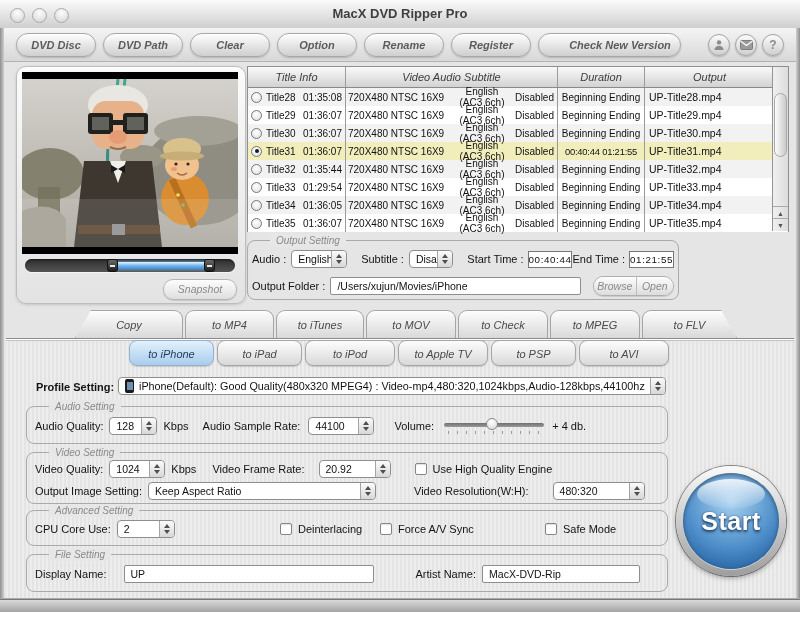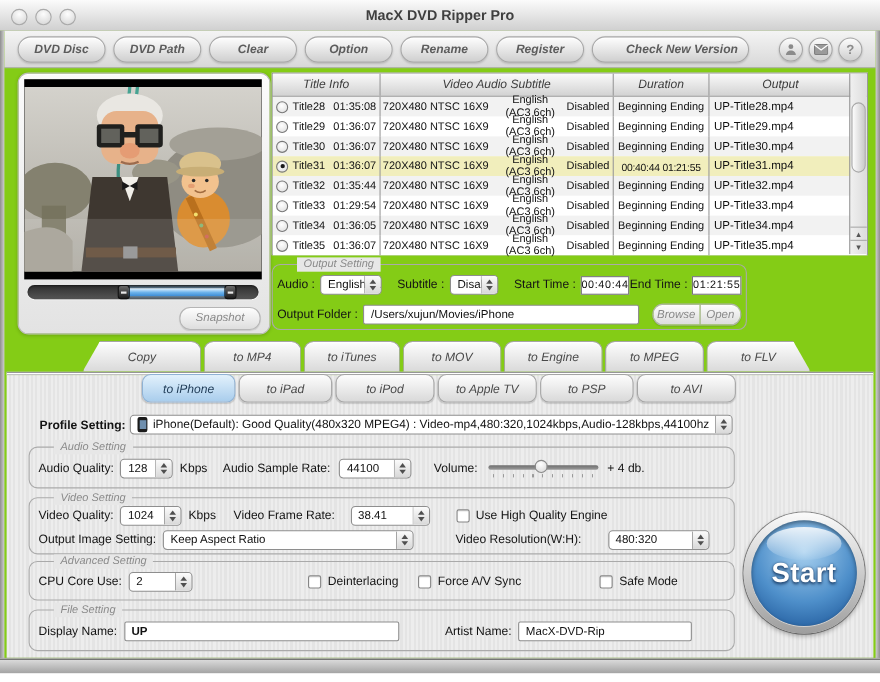--- a/index.html
+++ b/index.html
@@ -1,17 +1,17 @@
 <!DOCTYPE html>
 <html><head>
 <meta charset="utf-8">
 <style>
   html,body{margin:0;padding:0;background:#fff;width:800px;height:620px;overflow:hidden;
     font-family:"Liberation Sans",sans-serif;-webkit-font-smoothing:antialiased;}
-  #win{position:relative;width:800px;height:620px;background:#84cc16;}
+  #win{position:relative;width:800px;height:620px;background:#e5e5e5;}
   
   .titlebar{position:absolute;left:0;top:0;width:800px;height:28px;
     background:linear-gradient(#fbfbfb,#cfcfcf);border-bottom:1px solid #9a9a9a;}
   .lights{position:absolute;left:10px;top:8px;display:flex;gap:7px;}
   .light{width:13px;height:13px;border-radius:50%;border:1px solid #a9a9a9;
     background:radial-gradient(circle at 50% 30%,#fdfdfd,#d2d2d2);}
   .wtitle{position:absolute;left:0;right:0;top:0;height:28px;line-height:28px;text-align:center;
     font-size:13px;font-weight:bold;color:#3f3f3f;}
   .frame-l,.frame-r{position:absolute;top:28px;bottom:8px;width:4px;background:linear-gradient(90deg,#8f8f8f,#cfcfcf);}
   .frame-l{left:0;}.frame-r{right:0;background:linear-gradient(90deg,#cfcfcf,#8f8f8f);}
@@ -403,21 +403,21 @@
         <div class="pillsm" style="width:48px;">Open</div>
       </div>
     </div>
   </div>
 
   <div class="tabs1">
       <div class="tab1 first" style="width: 108px;">Copy</div>
       <div class="tab1" style="width: 89px;">to MP4</div>
       <div class="tab1" style="width: 88px;">to iTunes</div>
       <div class="tab1" style="width: 90px;">to MOV</div>
-      <div class="tab1" style="width: 90px;">to Engine</div>
+      <div class="tab1" style="width: 90px;">to Check</div>
       <div class="tab1" style="width: 90px;">to MPEG</div>
       <div class="tab1 last" style="width: 95px;">to FLV</div>
     </div>
   <div class="sep"></div>
   <div class="content"></div>
   <div class="tabs2">
       <div class="tab2 active" style="width: 85px;">to iPhone</div>
       <div class="tab2" style="width: 85px;">to iPad</div>
       <div class="tab2" style="width: 90px;">to iPod</div>
       <div class="tab2" style="width: 90px;">to Apple TV</div>
@@ -472,21 +472,21 @@
       <div class="numstep" style="width:56px;margin-left:6px;">
         <span>1024</span>
         <span class="stepper">
             <i class="tri-up"></i>
             <i class="tri-dn"></i>
           </span>
       </div>
       <span class="lbl" style="margin-left:6px;">Kbps</span>
       <span class="lbl" style="margin-left:16px;">Video Frame Rate:</span>
       <div class="dd" style="width:72px;margin-left:14px;">
-        <span>38.41</span>
+        <span>20.92</span>
         <span class="stepper">
             <i class="tri-up"></i>
             <i class="tri-dn"></i>
           </span>
       </div>
       <span class="cb" style="margin-left:24px;"></span>
       <span class="lbl cbl">Use High Quality Engine</span>
     </div>
     <div class="frow" style="top:29px;padding:0 8px;">
       <span class="lbl">Output Image Setting:</span>
@@ -529,21 +529,21 @@
             <span class="cb"></span>
             <span class="lbl cbl">Safe Mode</span>
           </span></span>
     </div>
   </div>
 
   <div class="gbox" style="left:26px;top:554px;width:642px;height:38px;">
     <div class="glegend">File Setting</div>
     <div class="frow" style="top:10px;padding:0 8px;">
       <span class="lbl">Display Name:</span>
-      <div class="txt" style="width:250px;margin-left:6px;font-weight:bold;">UP</div>
+      <div class="txt" style="width:250px;margin-left:17px;">UP</div>
       <span class="lbl" style="margin-left:42px;">Artist Name:</span>
       <div class="txt" style="width:158px;margin-left:6px;">MacX-DVD-Rip</div>
     </div>
   </div>
 
   <div class="start">
     <div class="start-inner">
         <span>Start</span>
       </div>
   </div>

